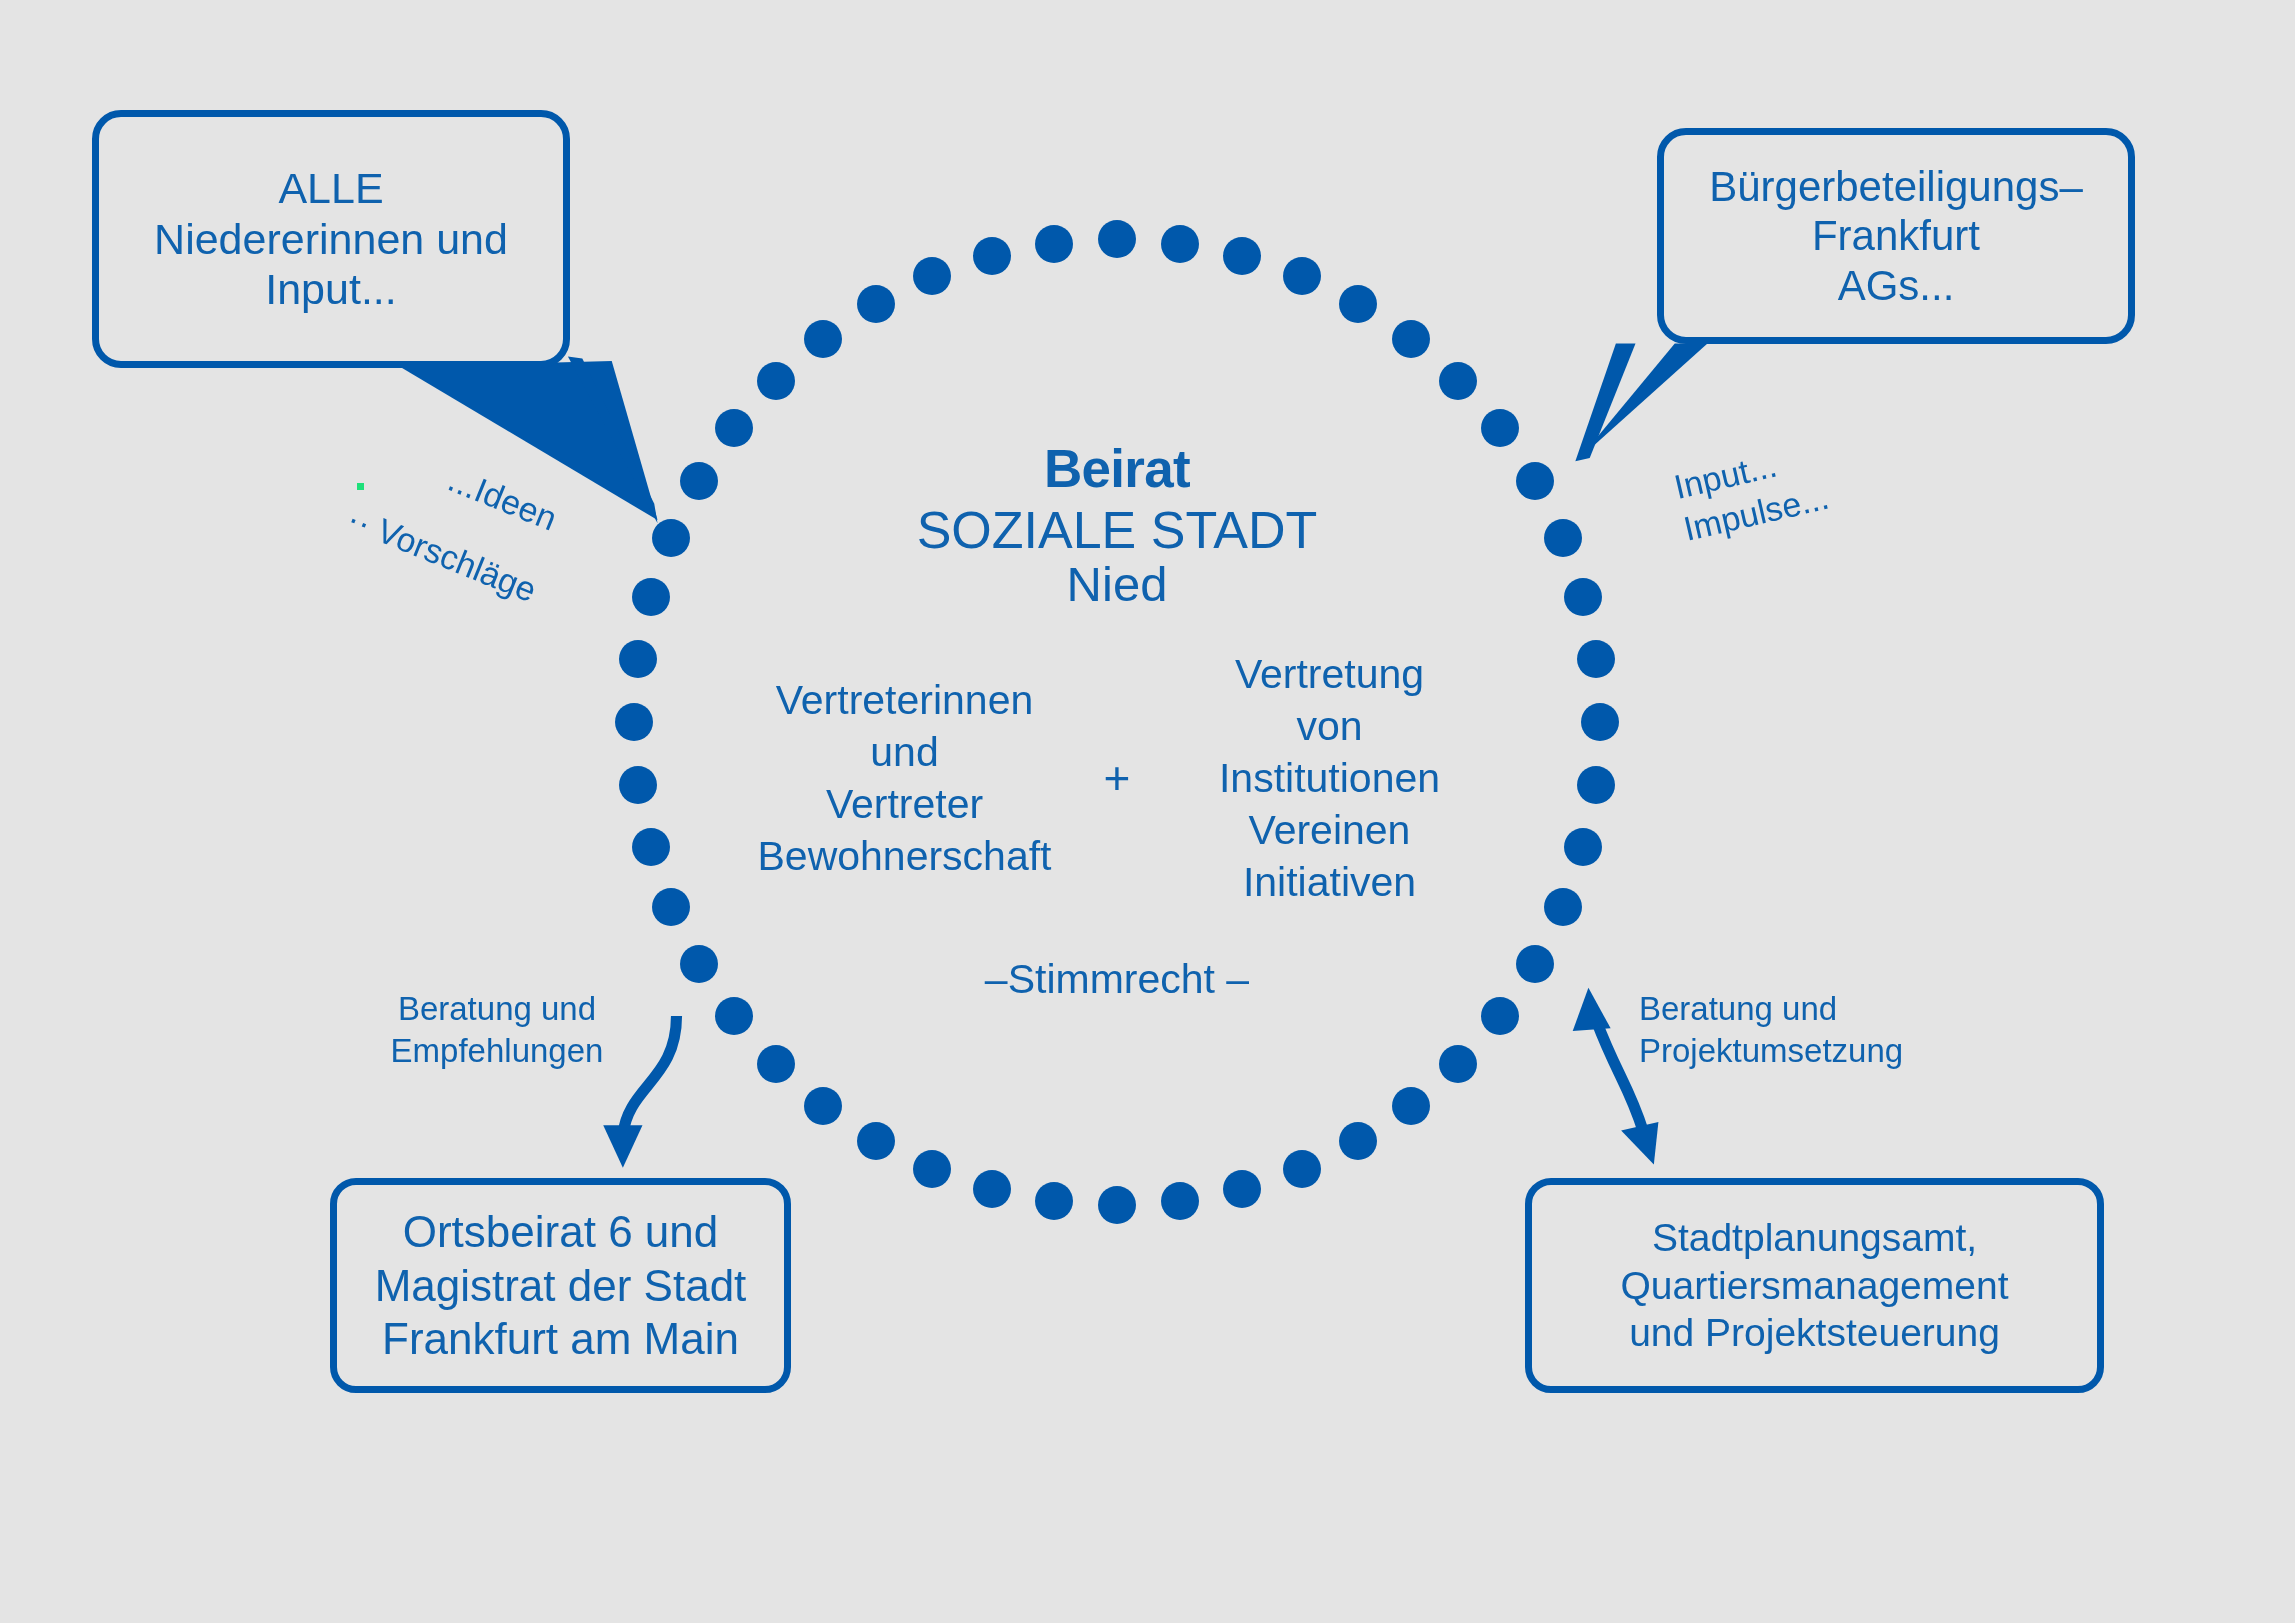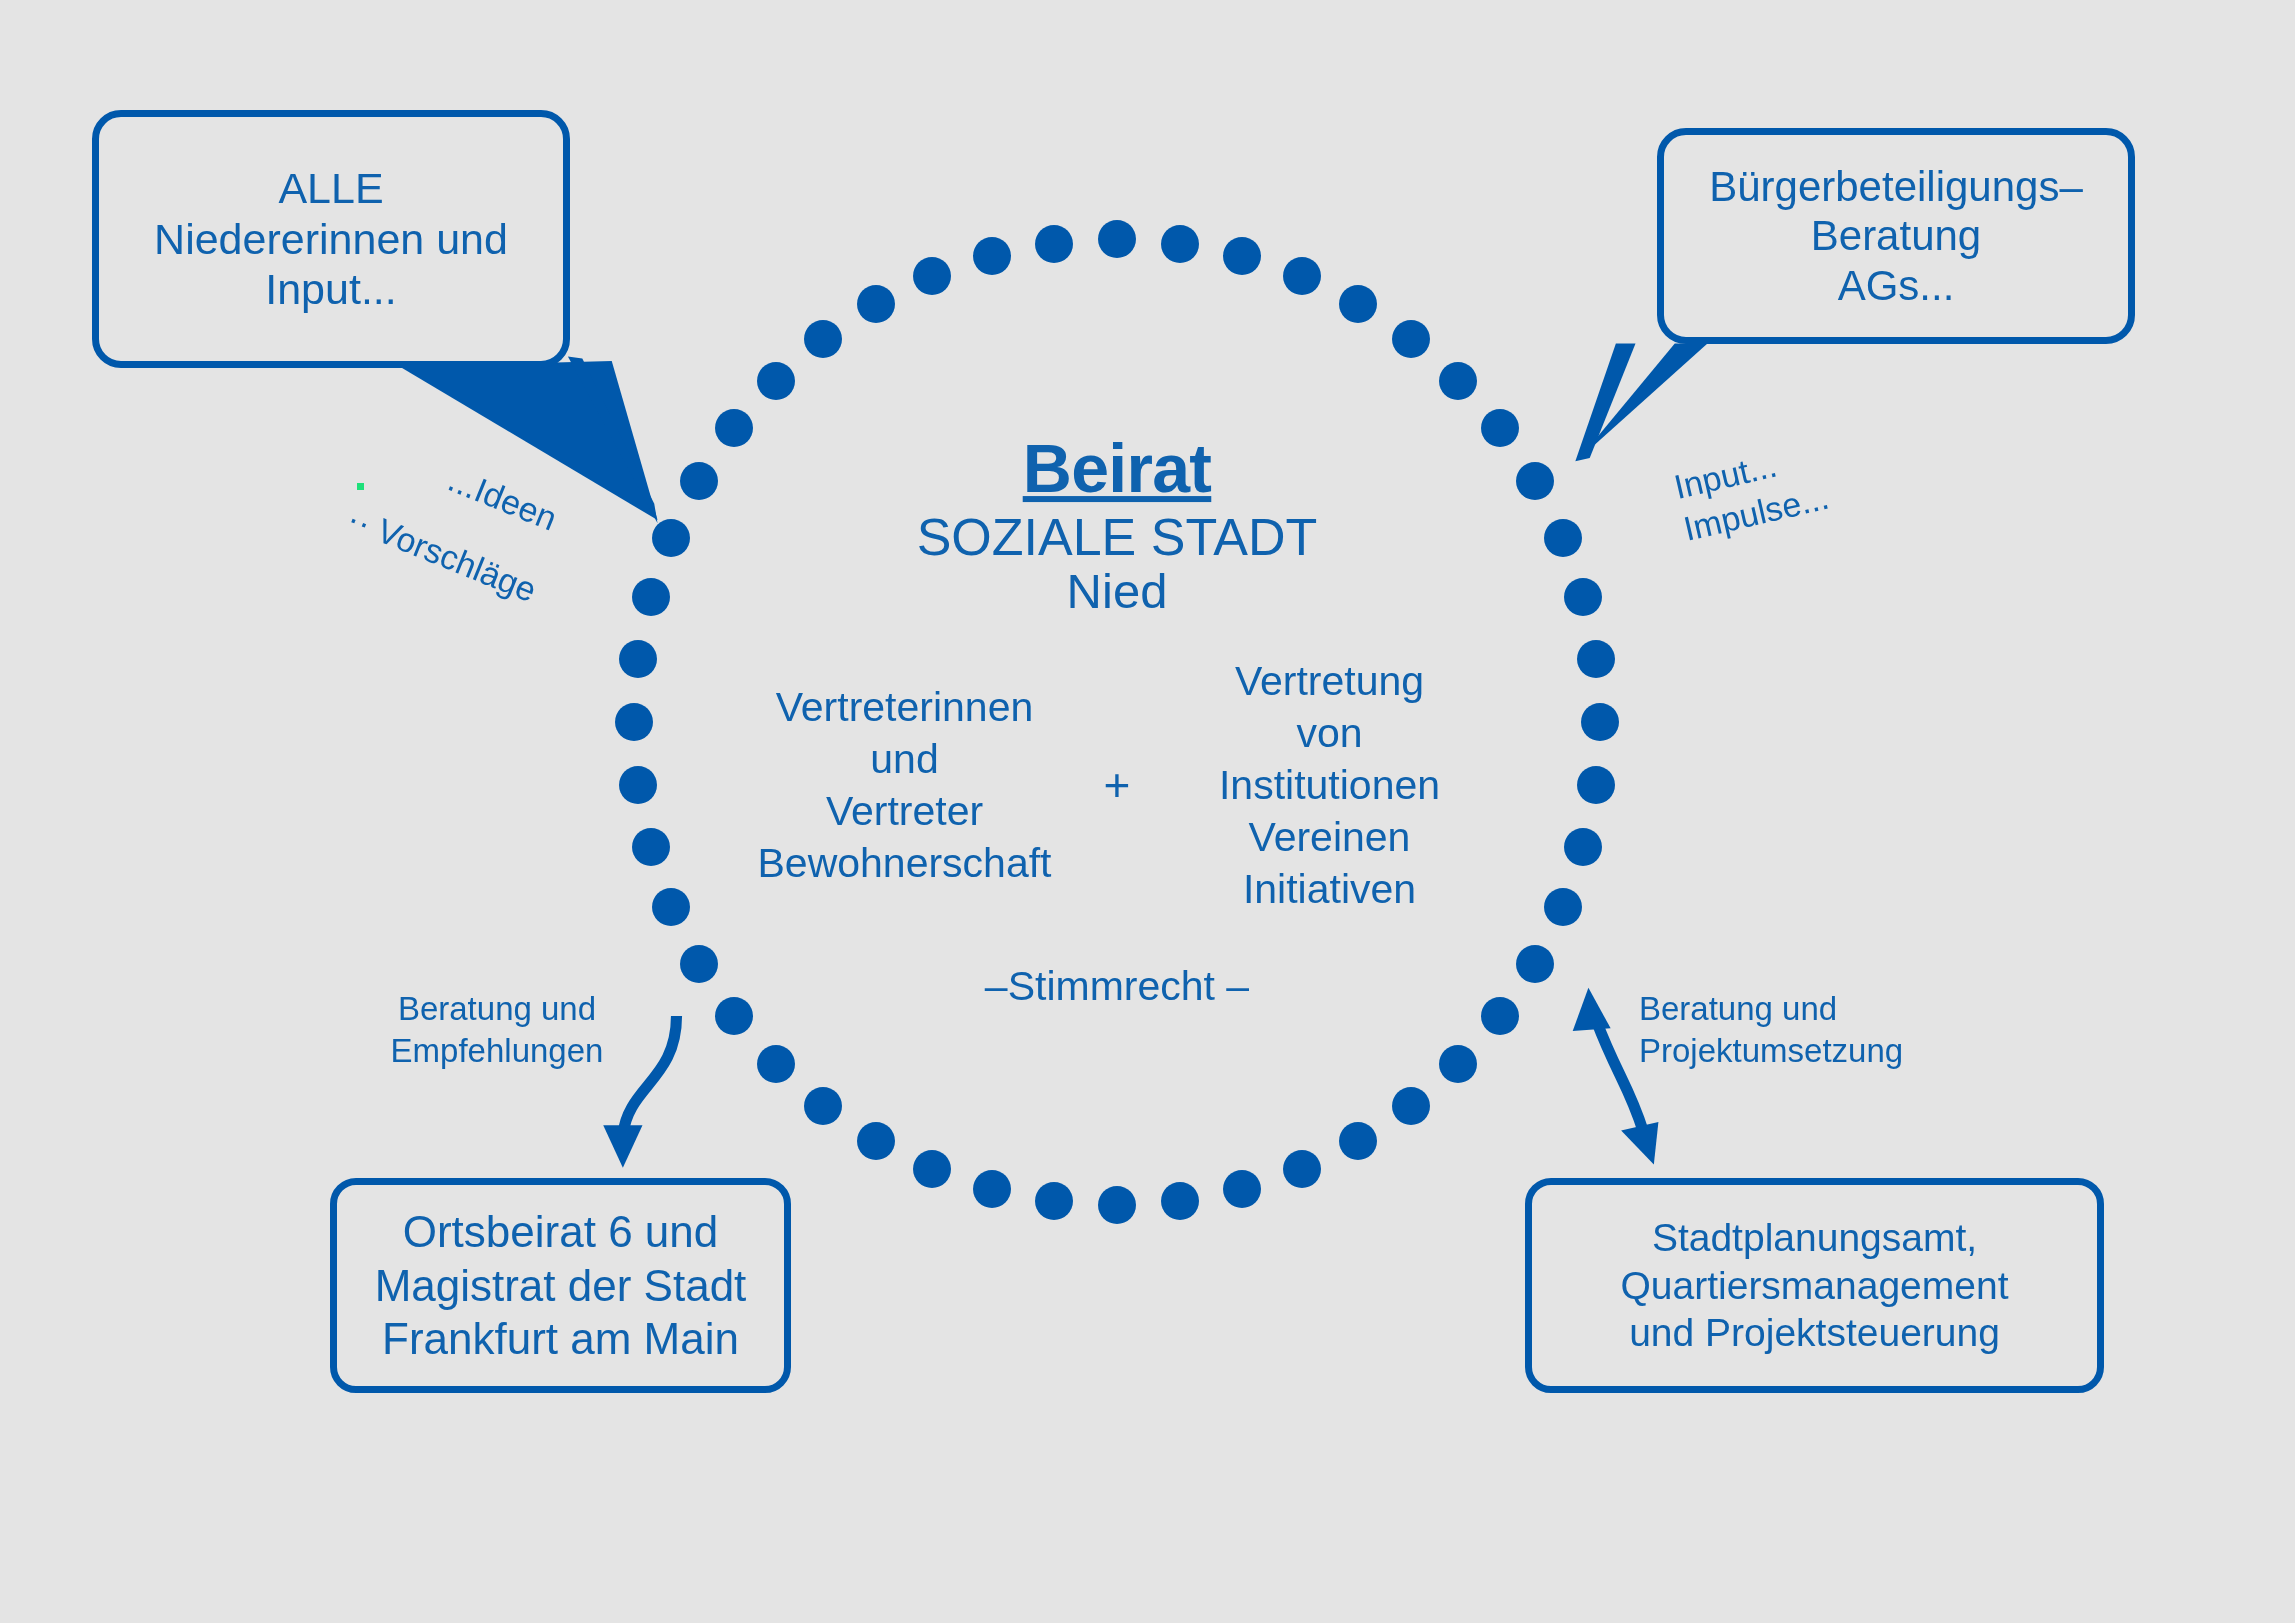--- a/index.html
+++ b/index.html
@@ -78,26 +78,25 @@
   #center-block {
     position: absolute;
     left: 1117px;
     top: 722px;
     transform: translate(-50%, -50%);
     width: 877px;
     text-align: center;
     color: #0f62ae;
   }
   #title-main {
-    font-size: 68px;
+    font-size: 53px;
     font-weight: bold;
     line-height: 1.0;
     margin-bottom: 6.5px;
     letter-spacing: -0.7px;
-    text-decoration: underline;
   }
   #title-sub1 {
     font-size: 52px;
     line-height: 1.08;
   }
   #title-sub2 {
     font-size: 49px;
     line-height: 1.08;
   }
   #columns {
@@ -294,21 +293,21 @@
     <div class="bubble-text">
       <span class="ln ln1">ALLE</span>
       <span class="ln">Niedererinnen und</span>
       <span class="ln">Input...</span>
     </div>
   </div>
 
   <div id="bubble-right" class="bubble">
     <div class="bubble-text">
       <span class="ln">Bürgerbeteiligungs–</span>
-      <span class="ln">Beratung</span>
+      <span class="ln">Frankfurt</span>
       <span class="ln">AGs...</span>
     </div>
   </div>
 
   <div id="annot-green-dot"></div>
   <div id="annot-ideen" class="rot-annot">...Ideen</div>
   <div id="annot-vorschlaege" class="rot-annot">·· Vorschläge</div>
 
   <div id="annot-input" class="rot-annot">
     <span class="ln">Input...</span><br>

